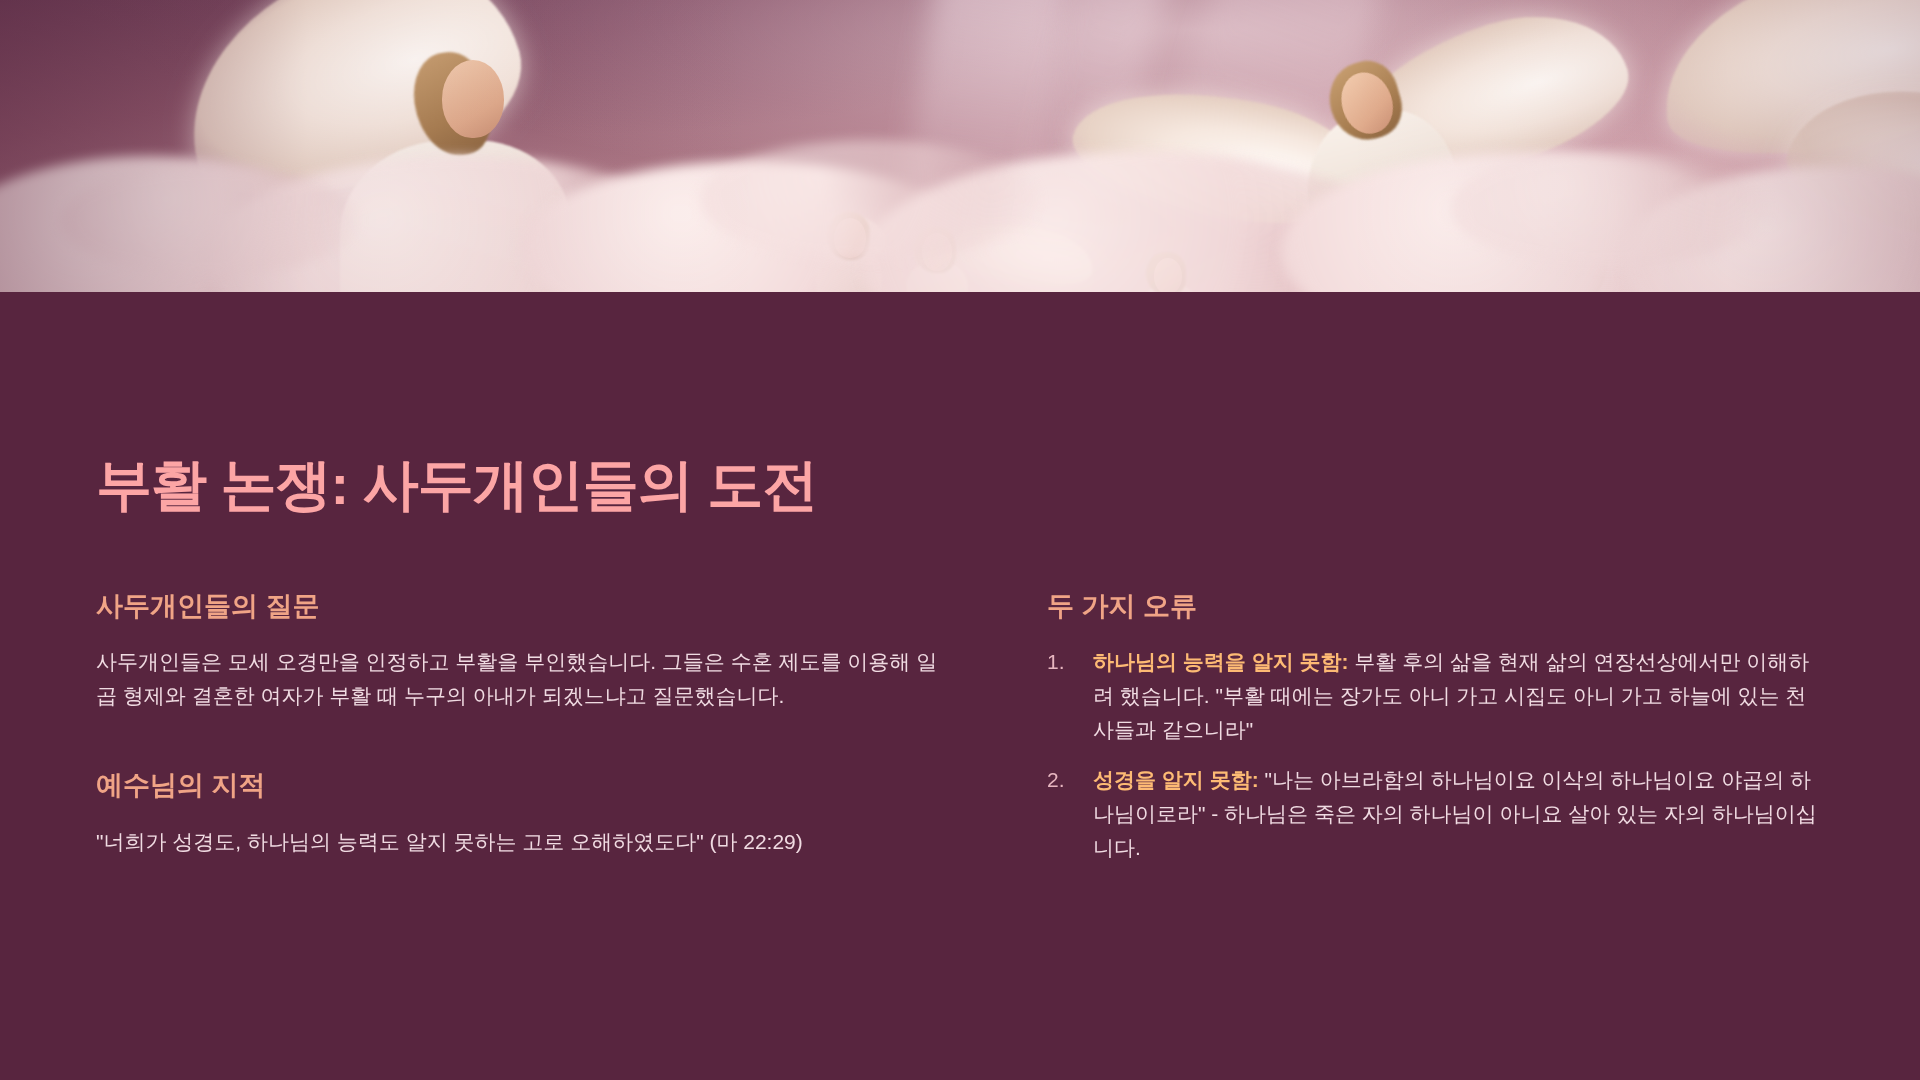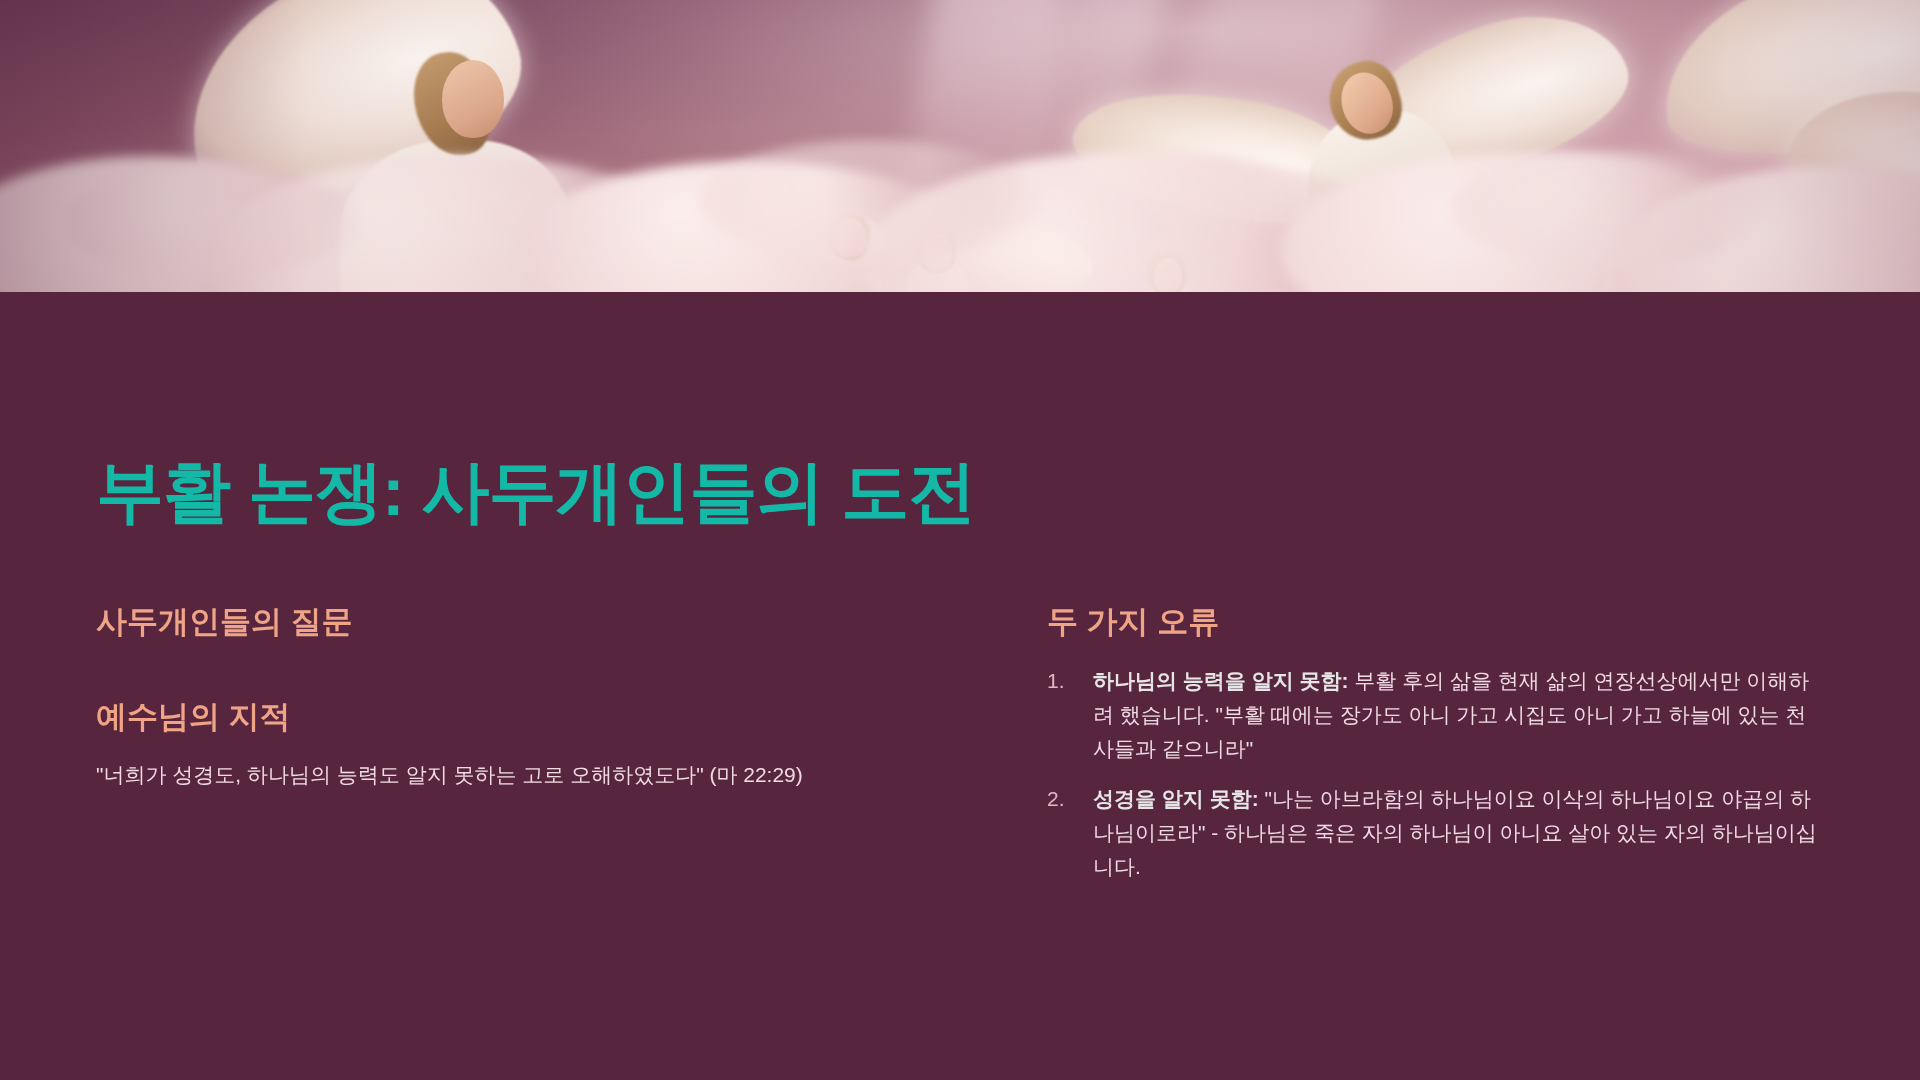--- a/index.html
+++ b/index.html
@@ -139,38 +139,38 @@
   }
 
   
   .content {
     position:relative;
     background:#58253f;
     height:784px;
     padding:0 96px;
   }
   .page-title {
-    color:#14b8a6;
-    font-size:68px;
+    color:#fca5a5;
+    font-size:56px;
     font-weight:700;
     letter-spacing:-1px;
     padding-top:158px;
     line-height:1.1;
   }
   .columns {
     display:flex;
     gap:72px;
     margin-top:74px;
   }
   .col-left  { width:860px; flex:none; }
   .col-right { flex:1;margin-left:19px; }
 
   .sec-title {
     color:#f0a486;
-    font-size:31px;
+    font-size:27px;
     font-weight:700;
     margin-bottom:22px;
     line-height:1.25;
   }
   .sec-title.spaced { margin-top:56px; }
 
   .para {
     color:#f0dbe2;
     font-size:21px;
     line-height:1.62;
@@ -196,21 +196,21 @@
     line-height:1.62;
     margin-bottom:16px;
   }
   ol.errors > li::before {
     content:counter(err) ".";
     position:absolute;
     left:0; top:0;
     color:#e7b6c0;
     font-size:21px;
   }
-  ol.errors b { color:#e5e5e5; font-weight:700; }
+  ol.errors b { color:#fdba74; font-weight:700; }
 </style>
 </head>
 <body>
 
 <div class="hero">
   <div class="hero-sky"></div>
 
   <div class="ray r1"></div>
   <div class="ray r2"></div>
   <div class="ray r3"></div>
@@ -278,20 +278,21 @@
 </div>
 
 <div class="content">
 
   <h1 class="page-title">부활 논쟁: 사두개인들의 도전</h1>
 
   <div class="columns">
 
     <div class="col-left">
       <h2 class="sec-title">사두개인들의 질문</h2>
+      <p class="para">사두개인들은 모세 오경만을 인정하고 부활을 부인했습니다. 그들은 수혼 제도를 이용해 일곱 형제와 결혼한 여자가 부활 때 누구의 아내가 되겠느냐고 질문했습니다.</p>
 
       <h2 class="sec-title spaced">예수님의 지적</h2>
       <p class="quote">"너희가 성경도, 하나님의 능력도 알지 못하는 고로 오해하였도다" (마 22:29)</p>
     </div>
 
     <div class="col-right">
       <h2 class="sec-title">두 가지 오류</h2>
 
       <ol class="errors">
         <li>

